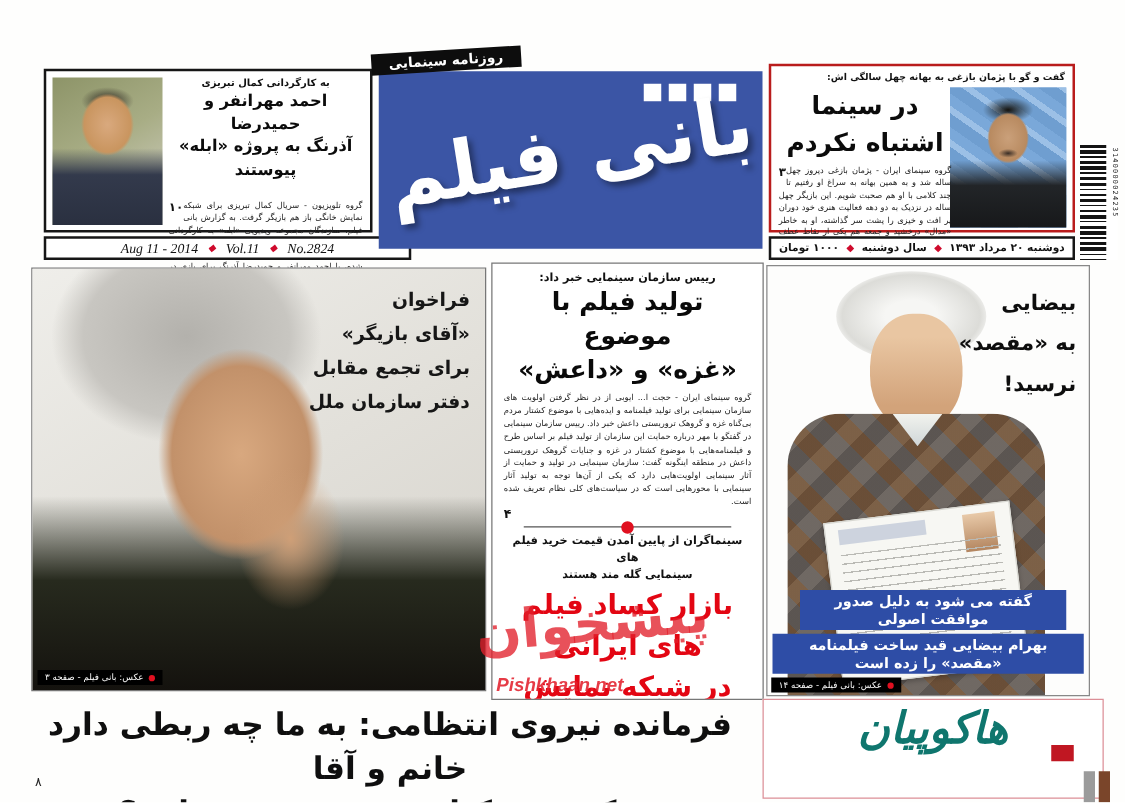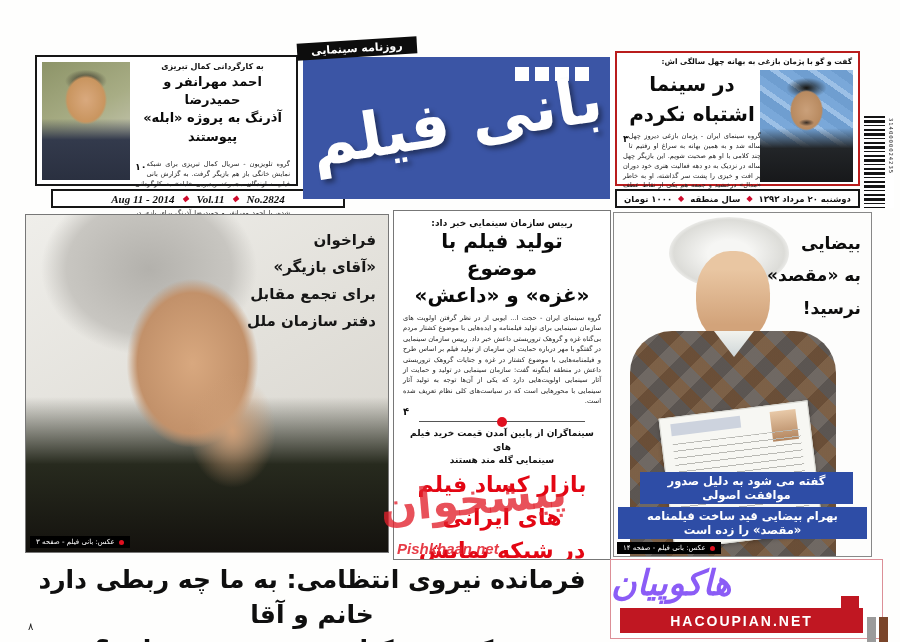--- a/index.html
+++ b/index.html
@@ -15,21 +15,21 @@
       linear-gradient(to top, #2a3040 0%, #333a4c 34%, rgba(0,0,0,0) 52%),
       linear-gradient(150deg, #8d9468 0%, #a8ad85 45%, #c2c3ad 75%, #d4d4c8 100%);
   }
   .tl-text { position:absolute; left:98px; right:6px; top:5px; direction:rtl; }
   .tl-kicker { font-size:8px; font-weight:bold; text-align:center; color:#111; }
   .tl-headline { font-size:13px; font-weight:bold; text-align:center; line-height:1.4; color:#0b0b0b; margin-top:2px; }
   .tl-body { font-size:6.6px; line-height:1.5; text-align:justify; color:#222; margin-top:14px; }
   .pgref { font-weight:bold; font-size:9.5px; color:#111; float:left; direction:ltr; }
 
   .datebar { position:absolute; height:19px; border:2px solid #161616; background:#fff; display:flex; align-items:center; justify-content:center; gap:8px; }
-  .datebar-l { left:35px; top:189px; width:294px; font-family:"Liberation Serif", serif; font-style:italic; font-weight:bold; font-size:11px; color:#111;margin-left:16px; }
+  .datebar-l { left:35px; top:189px; width:294px; font-family:"Liberation Serif", serif; font-style:italic; font-weight:normal; font-size:11px; color:#111; }
   .datebar-r { left:615px; top:189px; width:245px; direction:rtl; font-weight:bold; font-size:8.5px; color:#111; gap:6px; }
   .diamond { color:#cf0a2c; font-size:8px; line-height:1; }
 
   
   .mast-tag { position:absolute; left:297px; top:40px; background:#0d0d0d; color:#fff; font-size:11px; font-weight:bold; padding:2px 14px; transform:rotate(-3.5deg); direction:rtl; z-index:3; }
   .mast-blue { position:absolute; left:303px; top:57px; width:307px; height:142px; background:#3b55a5; z-index:2; }
   .sq-row { position:absolute; left:212px; top:10px; display:flex; gap:6px; }
   .sq { width:14px; height:14px; background:#fff; }
   .mast-title { position:absolute; left:0; right:0; top:28px; text-align:center; color:#fff; font-size:62px; font-weight:bold; transform:rotate(-9deg); text-shadow:3px 4px 5px rgba(0,0,0,.4); direction:rtl; line-height:1.2; }
 
@@ -104,21 +104,21 @@
   .rf-head { position:absolute; right:10px; top:14px; direction:rtl; text-align:right; font-size:17px; font-weight:bold; line-height:1.9; color:#0d0d0d; }
   .rf-banner { position:absolute; left:4px; right:4px; bottom:17px; direction:rtl; }
   .rf-banner .line1 { background:#2e4da6; color:#fff; font-size:11.5px; font-weight:bold; text-align:center; padding:2px 6px; margin:0 14px 3px 22px; }
   .rf-banner .line2 { background:#2e4da6; color:#fff; font-size:11.5px; font-weight:bold; text-align:center; padding:2px 6px; }
 
   
   .bot-head { position:absolute; left:18px; top:562px; width:588px; direction:rtl; text-align:center; font-size:25px; font-weight:bold; line-height:1.4; color:#0f0f0f; }
   .pagenum { position:absolute; left:28px; top:621px; font-size:10px; color:#222; }
 
   .ad { position:absolute; left:610px; top:559px; width:273px; height:80px; border:1px solid #dc8f97; background:#fff; }
-  .ad-logo { text-align:left; font-size:35px; font-weight:bold; font-style:italic; color:#8b5cf6; direction:rtl; margin-top:1px; line-height:1.3; }
+  .ad-logo { text-align:center; font-size:35px; font-weight:bold; font-style:italic; color:#0f766e; direction:rtl; margin-top:1px; line-height:1.3; }
   .ad-banner { position:absolute; left:9px; bottom:5px; width:243px; height:25px; background:#c01722; color:#fff; display:flex; align-items:center; justify-content:center; font-family:"Liberation Sans", sans-serif; font-weight:bold; font-size:14px; letter-spacing:2px; }
   .ad-step { position:absolute; left:230px; bottom:29px; width:18px; height:13px; background:#c01722; }
   .bar-gray { position:absolute; left:867px; top:617px; width:9px; height:25px; background:#9b9b9b; }
   .bar-brown { position:absolute; left:879px; top:617px; width:9px; height:25px; background:#7a452a; }
 
   
   .wm1 { position:absolute; left:383px; top:474px; width:184px; text-align:center; transform:rotate(-5deg); color:rgba(226,32,44,.78); font-weight:bold; font-size:43px; direction:rtl; z-index:6; pointer-events:none; }
   .wm2 { position:absolute; left:397px; top:540px; font-family:"Liberation Sans", sans-serif; font-weight:bold; font-style:italic; font-size:15px; color:rgba(226,32,44,.88); z-index:6; pointer-events:none; }
 </style>
 </head>
@@ -169,21 +169,21 @@
       </div>
       <div class="tr-body">
         <span class="pgref">۳</span>
         <span>گروه سینمای ایران - پژمان بازغی دیروز چهل ساله شد و به همین بهانه به سراغ او رفتیم تا چند کلامی با او هم صحبت شویم. این بازیگر چهل ساله در نزدیک به دو دهه فعالیت هنری خود دوران پر افت و خیزی را پشت سر گذاشته، او به خاطر «مدال» درخشید و جمعه هم یکی از نقاط عطف کارنامه‌اش بود.</span>
       </div>
     </div>
   </div>
   <div class="datebar datebar-r">
     <span>دوشنبه ۲۰ مرداد ۱۳۹۳</span>
     <span class="diamond">◆</span>
-    <span>سال منطقه</span>
+    <span>سال دوشنبه</span>
     <span class="diamond">◆</span>
     <span>۱۰۰۰ تومان</span>
   </div>
 
   <div class="barcode-wrap">
     <div class="barcode-bars"></div>
     <div class="barcode-num">3140000024235</div>
   </div>
 
   <div class="lf-box">
@@ -252,21 +252,20 @@
 
   <div class="bot-head">
     <span>فرمانده نیروی انتظامی: به ما چه ربطی دارد خانم و آقا</span><br>
     <span>در کنسرت کنار هم می‌نشینند یا نه؟</span>
   </div>
   <div class="pagenum">۸</div>
 
   <div class="ad">
     <div class="ad-logo">هاکوپیان</div>
     <div class="ad-step"></div>
-    <div class="ad-banner">HACOUPIAN.NET</div>
   </div>
   <div class="bar-gray"></div>
   <div class="bar-brown"></div>
 
   <div class="wm1">پیشخوان</div>
   <div class="wm2">Pishkhaan.net</div>
 
 </div>
 
 </body></html>

